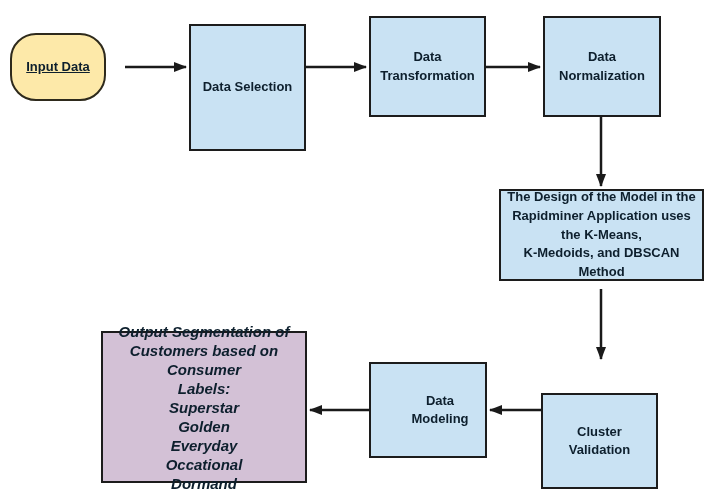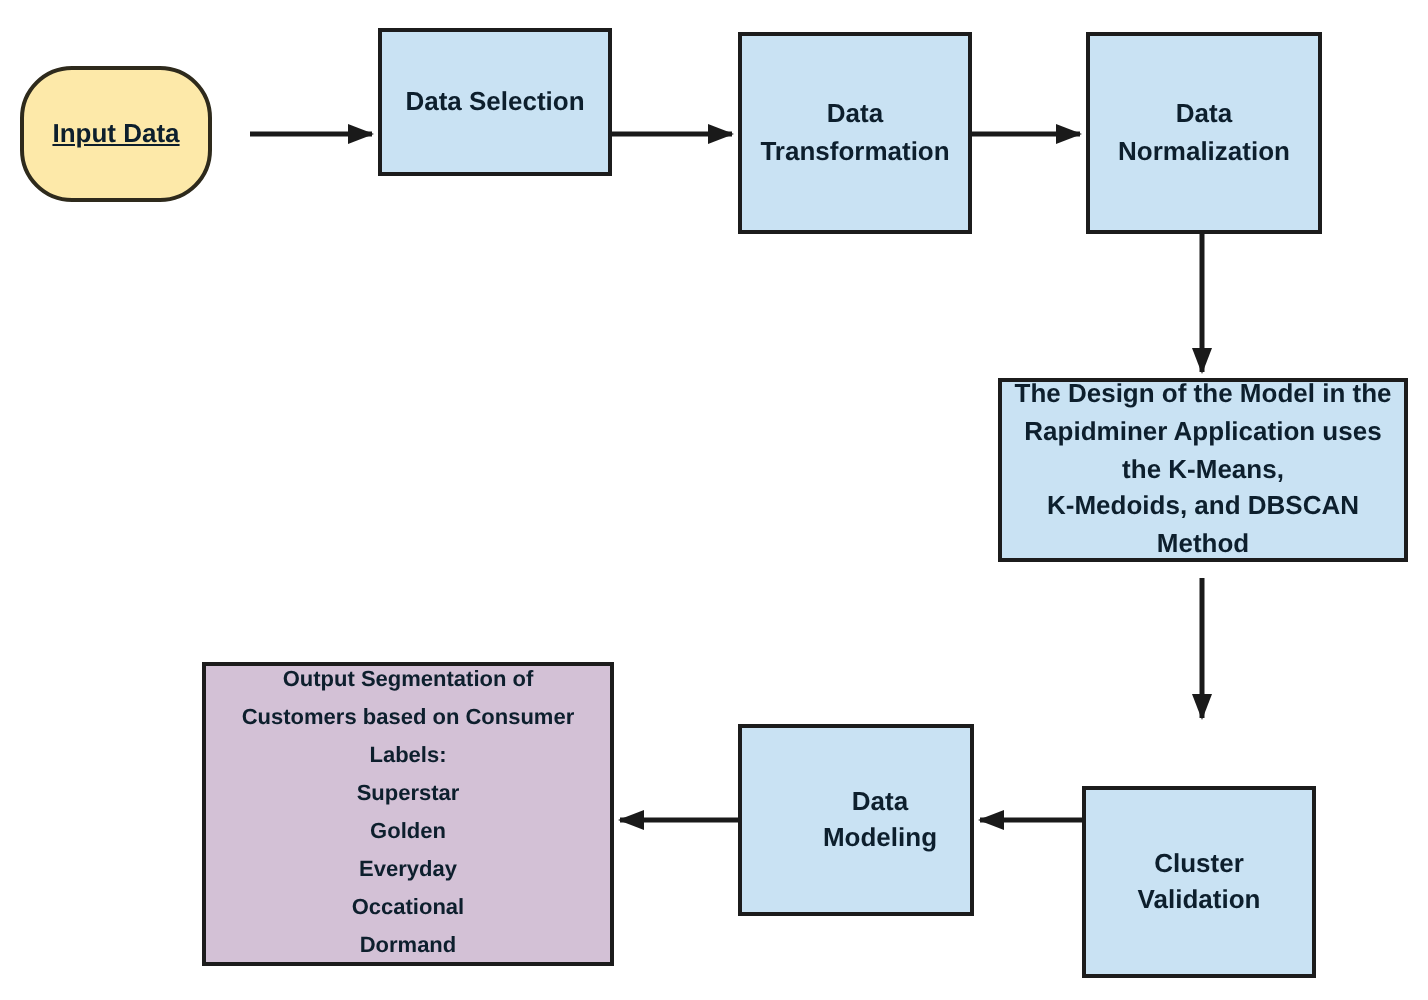--- a/index.html
+++ b/index.html
@@ -28,27 +28,27 @@
     font-size: 13px;
     line-height: 1.42;
     white-space: pre-line;
     padding: 2px 4px;
   }
   .fill-blue   { background: #c9e2f3; }
   .fill-yellow { background: #fde9a9; border-color: #2e2a1c; }
   .fill-purple { background: #d3c1d6; }
 
   #n-input          { left: 10px;  top: 33px;  width: 96px; height: 68px; border-radius: 26px; text-decoration: underline; }
-  #n-selection      { left: 189px; top: 14px;  width: 117px; height: 74px; }
+  #n-selection      { left: 189px; top: 24px;  width: 117px; height: 127px; }
   #n-transformation { left: 369px; top: 16px;  width: 117px; height: 101px; }
   #n-normalization  { left: 543px; top: 16px;  width: 118px; height: 101px; }
   #n-model          { left: 499px; top: 189px; width: 205px; height: 92px; line-height: 1.45; }
   #n-cluster        { left: 541px; top: 362px; width: 117px; height: 96px; margin-top: 31px; }
   #n-modeling       { left: 369px; top: 362px; width: 118px; height: 96px; padding-left: 28px; }
-  #n-output         { left: 101px; top: 331px; width: 206px; height: 152px; font-size: 11px; line-height: 19px; }
+  #n-output         { left: 101px; top: 331px; width: 206px; height: 152px; font-size: 15px; line-height: 19px; font-style: italic; }
 
   svg.edges {
     position: absolute;
     left: 0; top: 0;
     width: 714px;
     height: 500px;
     pointer-events: none;
   }
   svg.edges line {
     stroke: #1a1a1a;

